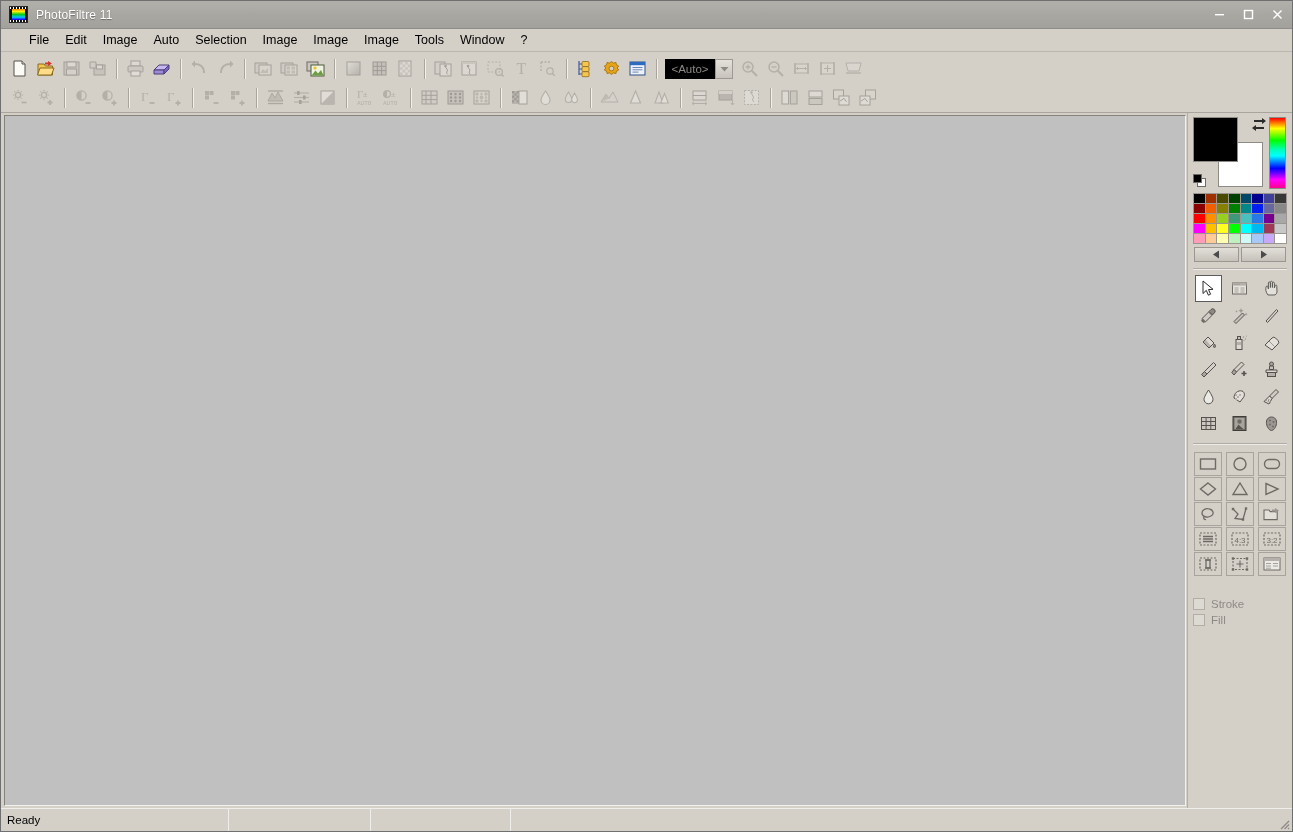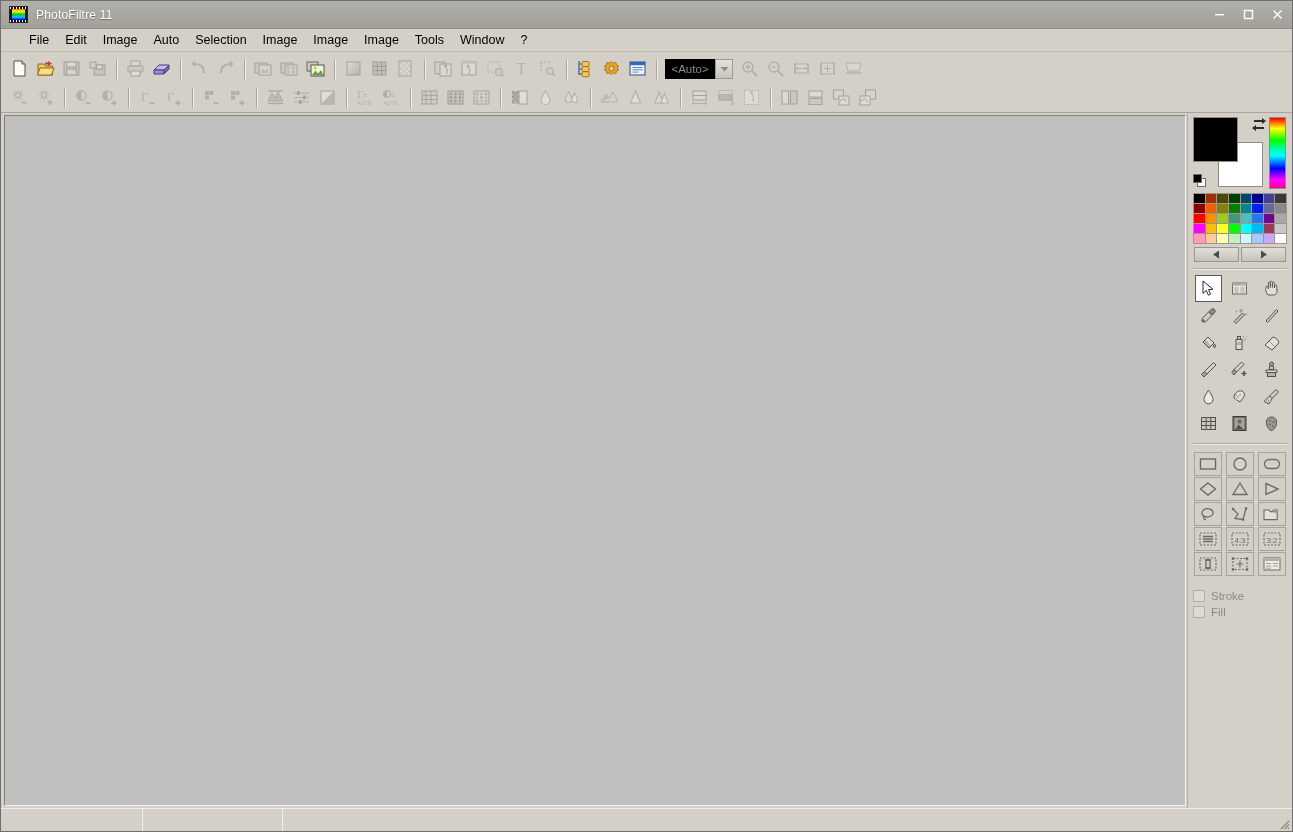--- a/index.html
+++ b/index.html
@@ -195,21 +195,21 @@
     display:grid;grid-template-columns:repeat(3,1fr);
     width:94px;gap:1px;margin-top:2px;
   }
   .shape{
     width:28px;height:24px;margin:0 auto;
     display:flex;align-items:center;justify-content:center;
     border:1px solid #a8a49d;box-sizing:border-box;
     background:#d4d0c8;
   }
   .checkrow{
-    display:flex;align-items:center;margin-top:14px;
+    display:flex;align-items:center;margin-top:22px;
   }
   .chk{
     width:12px;height:12px;background:#dddad4;
     border:1px solid #b2aea7;box-sizing:border-box;
     margin-right:6px;flex:0 0 12px;
   }
   .chklabel{font-size:11.5px;color:#8d8a85;}
 
   
   .statusbar{
@@ -1164,20 +1164,23 @@
         <span class="chklabel">Stroke</span>
       </div>
       <div class="checkrow" style="margin-top:4px;">
         <div class="chk"></div>
         <span class="chklabel">Fill</span>
       </div>
     </div>
   </div>
 
   <div class="statusbar">
+    <div class="sb-cell sb-c0">
+      <span>Ready</span>
+    </div>
     <div class="sb-cell sb-c1"></div>
     <div class="sb-cell sb-c2"></div>
     <div class="sb-cell sb-c3"></div>
     <div class="grip">
       <svg width="13" height="13" viewBox="0 0 13 13">
           <g stroke="#8d8a84" stroke-width="1.2">
             <path d="M12 4 L4 12"></path>
             <path d="M12 7.5 L7.5 12"></path>
             <path d="M12 11 L11 12"></path>
           </g>

